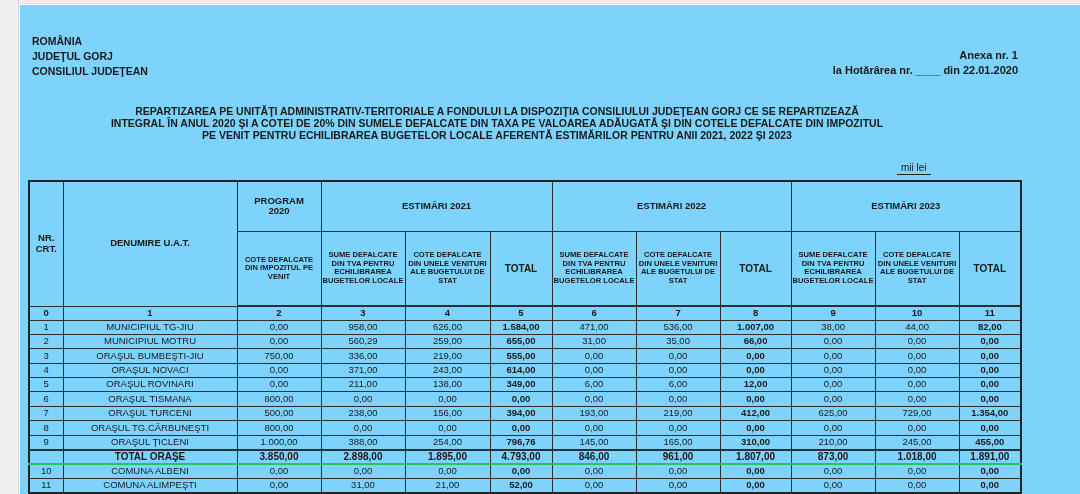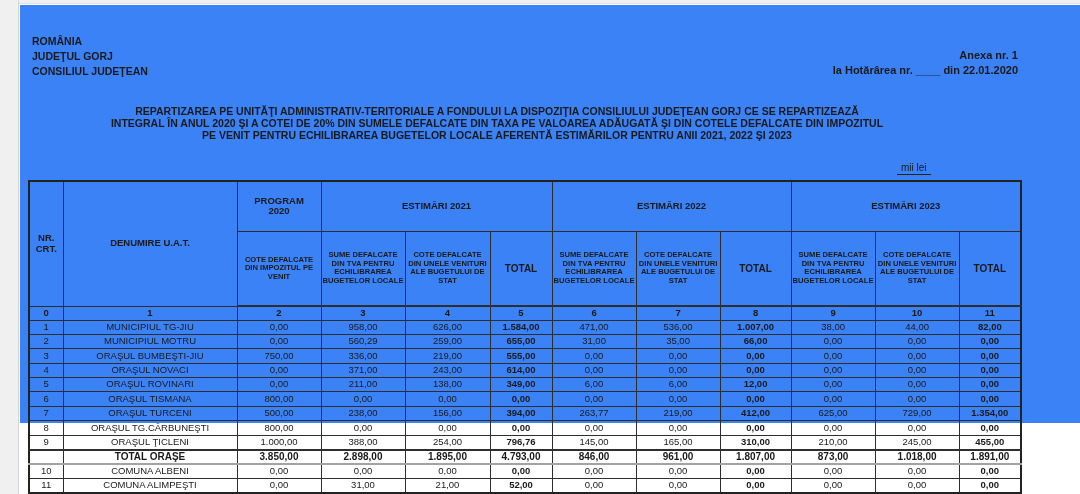--- a/index.html
+++ b/index.html
@@ -12,21 +12,21 @@
   }
   
   .edge-top {
     position: absolute; left: 0; top: 0; width: 1080px; height: 4px;
     background: #f0f0f1; border-bottom: 1px solid #dfdfe2;
   }
   .edge-left {
     position: absolute; left: 0; top: 0; width: 19px; height: 494px;
     background: #f0f0f1; border-right: 1px solid #d6d6da;
   }
-  .page { position: absolute; left: 20px; top: 5px; width: 1060px; height: 418px; background: #3b82f6; padding-left: 18px; }
+  .page { position: absolute; left: 20px; top: 5px; width: 1060px; height: 489px; background: #7dd3fc; padding-left: 18px; }
 
   .letterhead {
     position: absolute; left: 12px; top: 29px;
     font-weight: bold; font-size: 10.5px; line-height: 15px; white-space: pre-line;
   }
   .annex {
     position: absolute; right: 62px; top: 43px;
     font-weight: bold; font-size: 11px; line-height: 15px; text-align: right; white-space: pre-line;
   }
   .doc-title {
@@ -59,21 +59,21 @@
   tr.band2 { height: 75px; }
   tr.band2 th { font-size: 7.6px; border-bottom: 2px solid #2e2e2e; }
   tr.band2 th.h-total { font-size: 10px; }
   th.gsep, td.gsep { border-left-width: 2px; }
   tr.numrow { height: 14px; }
   tr.numrow td { font-weight: bold; font-size: 9.5px; }
   tbody tr.datarow { height: 14.4px; }
   td.c-nr { font-size: 9.5px; }
   td.c-name { text-align: left; padding-left: 3px; white-space: nowrap; }
   td.tot { font-weight: bold; }
-  tr.total-row td { font-weight: bold; font-size: 10px; border-top: 2px solid #2e2e2e; border-bottom: 2px solid #a3a3a3; margin-top: 31px; }
+  tr.total-row td { font-weight: bold; font-size: 10px; border-top: 2px solid #2e2e2e; border-bottom: 2px solid #22c55e; margin-top: 31px; }
 </style>
 </head>
 <body>
 
 <div class="edge-top"></div>
 <div class="edge-left"></div>
 
 <div class="page">
 
   <div class="letterhead"><span>ROMÂNIA</span>
@@ -227,21 +227,21 @@
           <td>0,00</td>
           <td class="tot">0,00</td>
         </tr>
         <tr class="datarow">
           <td class="c-nr">7</td>
           <td class="c-name">ORAŞUL TURCENI</td>
           <td class="gsep">500,00</td>
           <td class="gsep">238,00</td>
           <td>156,00</td>
           <td class="tot">394,00</td>
-          <td class="gsep">263,77</td>
+          <td class="gsep">193,00</td>
           <td>219,00</td>
           <td class="tot">412,00</td>
           <td class="gsep">625,00</td>
           <td>729,00</td>
           <td class="tot">1.354,00</td>
         </tr>
         <tr class="datarow">
           <td class="c-nr">8</td>
           <td class="c-name">ORAŞUL TG.CĂRBUNEŞTI</td>
           <td class="gsep">800,00</td>

